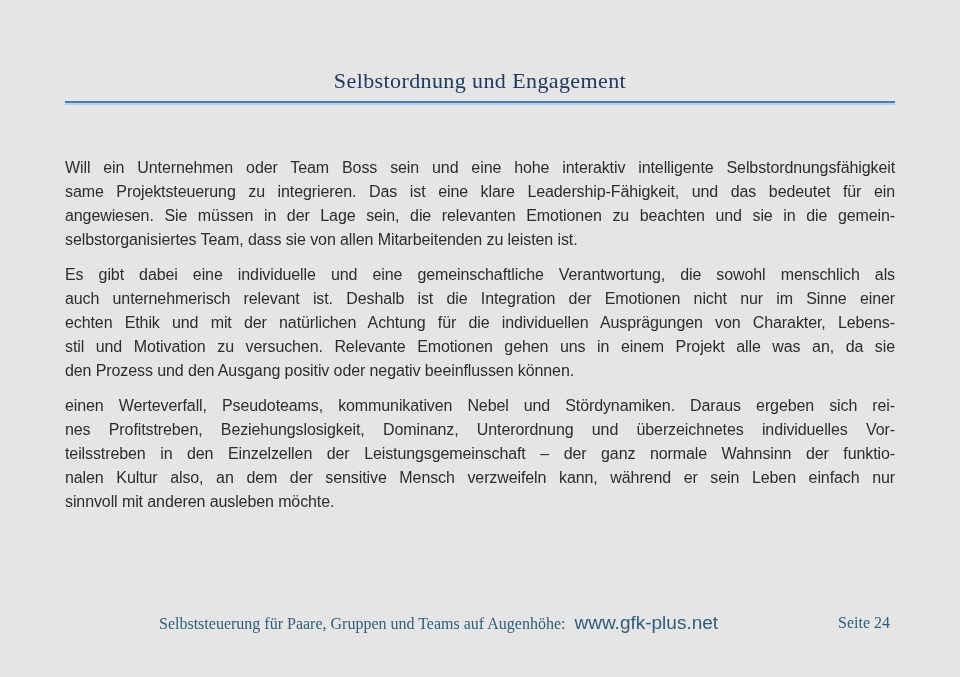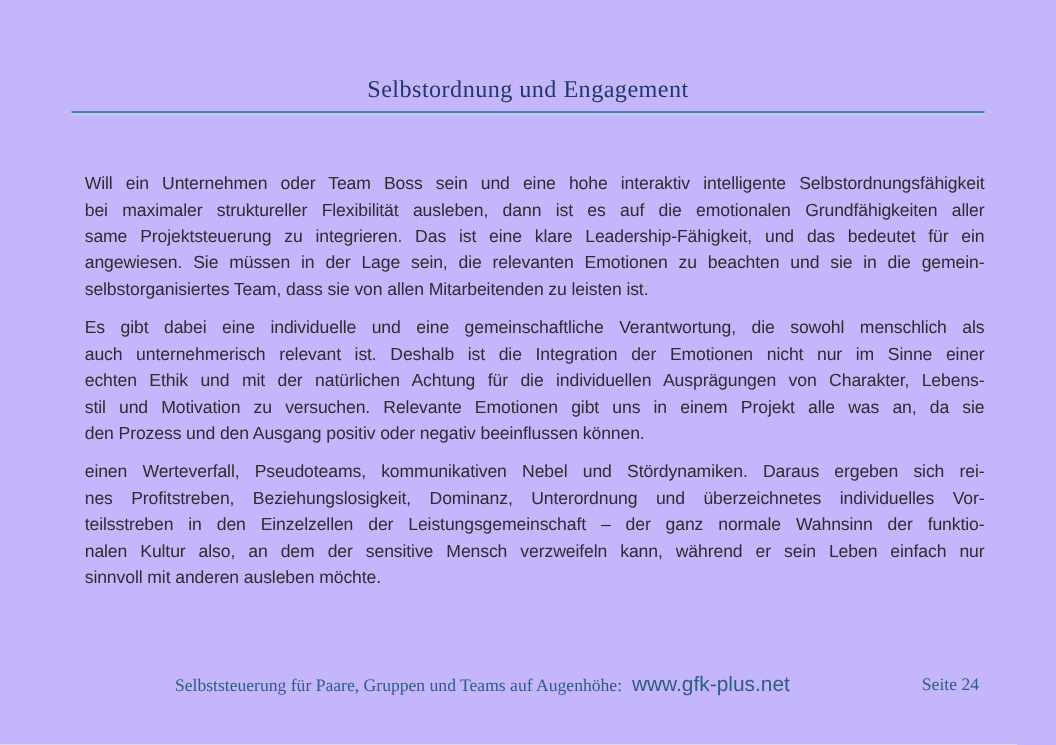--- a/index.html
+++ b/index.html
@@ -4,21 +4,21 @@
 <style>
   html, body {
     margin: 0;
     padding: 0;
     background: #ffffff;
   }
   .slide {
     position: relative;
     width: 960px;
     height: 677px;
-    background: #c4b5fd;
+    background: #e5e5e5;
     overflow: hidden;
     font-family: "Liberation Sans", sans-serif;
   }
 
   
   .page-title {
     position: absolute;
     top: 64px;
     left: 0;
     right: 0;
@@ -58,21 +58,20 @@
   }
   .para {
     margin: 0 0 11px 0;
   }
   .line {
     height: 24px;
     line-height: 24px;
     text-align: justify;
     text-align-last: justify;
     white-space: nowrap;
-    margin-left: 12px;
   }
   .line.last {
     text-align-last: left;
   }
 
   
   .footer {
     position: absolute;
     top: 612px;
     left: 0;
@@ -104,30 +103,29 @@
 
 <div class="slide">
 
   <h1 class="page-title">Selbstordnung und Engagement</h1>
 
   <div class="title-rule"></div>
 
   <div class="body-text">
       <div class="para">
         <div class="line">Will ein Unternehmen oder Team Boss sein und eine hohe interaktiv intelligente Selbstordnungsfähigkeit</div>
-        <div class="line">bei maximaler struktureller Flexibilität ausleben, dann ist es auf die emotionalen Grundfähigkeiten aller</div>
         <div class="line">same Projektsteuerung zu integrieren. Das ist eine klare Leadership-Fähigkeit, und das bedeutet für ein</div>
         <div class="line">angewiesen. Sie müssen in der Lage sein, die relevanten Emotionen zu beachten und sie in die gemein-</div>
         <div class="line last">selbstorganisiertes Team, dass sie von allen Mitarbeitenden zu leisten ist.</div>
       </div>
       <div class="para">
         <div class="line">Es gibt dabei eine individuelle und eine gemeinschaftliche Verantwortung, die sowohl menschlich als</div>
         <div class="line">auch unternehmerisch relevant ist. Deshalb ist die Integration der Emotionen nicht nur im Sinne einer</div>
         <div class="line">echten Ethik und mit der natürlichen Achtung für die individuellen Ausprägungen von Charakter, Lebens-</div>
-        <div class="line">stil und Motivation zu versuchen. Relevante Emotionen gibt uns in einem Projekt alle was an, da sie</div>
+        <div class="line">stil und Motivation zu versuchen. Relevante Emotionen gehen uns in einem Projekt alle was an, da sie</div>
         <div class="line last">den Prozess und den Ausgang positiv oder negativ beeinflussen können.</div>
       </div>
       <div class="para">
         <div class="line">einen Werteverfall, Pseudoteams, kommunikativen Nebel und Stördynamiken. Daraus ergeben sich rei-</div>
         <div class="line">nes Profitstreben, Beziehungslosigkeit, Dominanz, Unterordnung und überzeichnetes individuelles Vor-</div>
         <div class="line">teilsstreben in den Einzelzellen der Leistungsgemeinschaft – der ganz normale Wahnsinn der funktio-</div>
         <div class="line">nalen Kultur also, an dem der sensitive Mensch verzweifeln kann, während er sein Leben einfach nur</div>
         <div class="line last">sinnvoll mit anderen ausleben möchte.</div>
       </div>
     </div>

